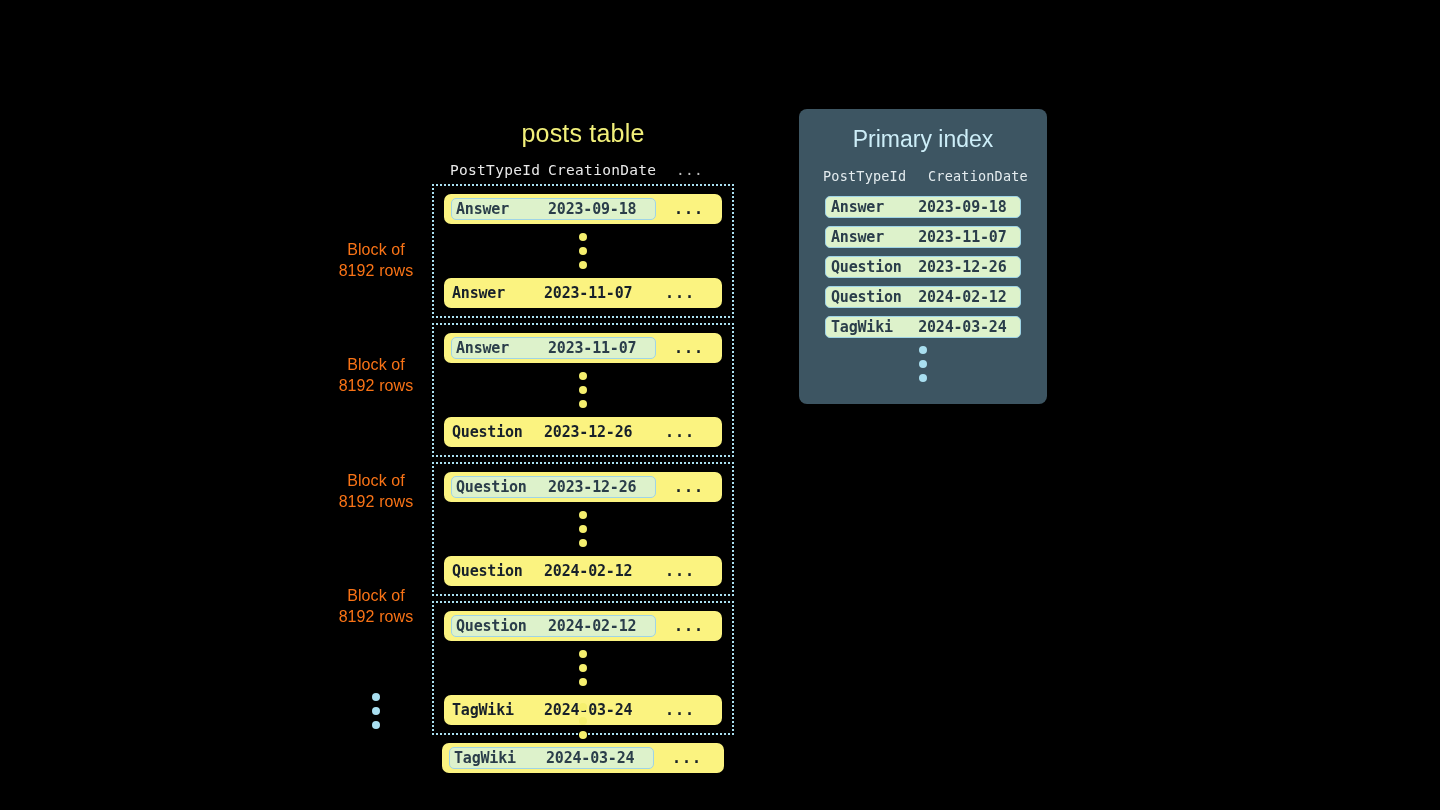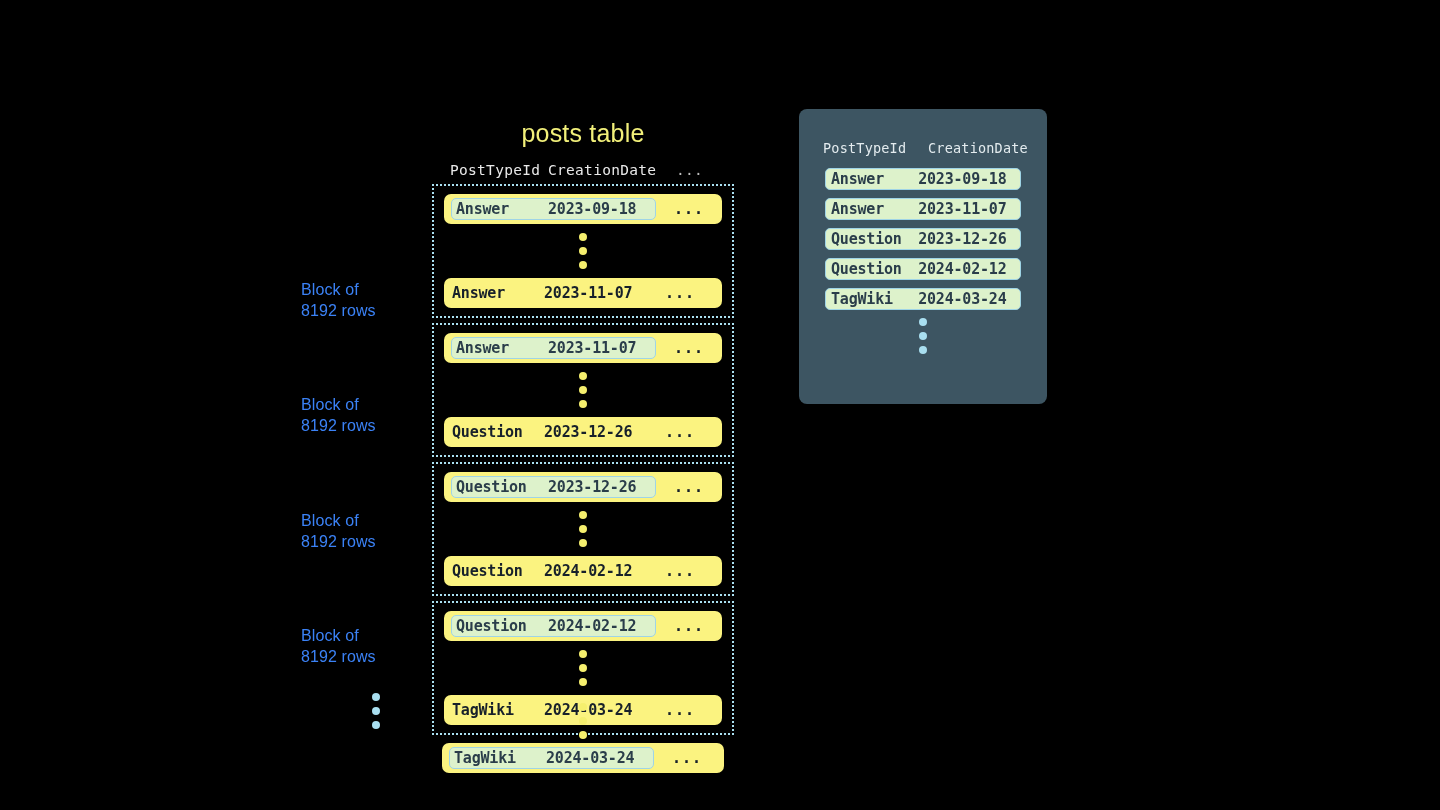--- a/index.html
+++ b/index.html
@@ -111,25 +111,25 @@
     height: 8px;
     border-radius: 50%;
     background: #f5ef6e;
   }
   .vdots.blue i { background: #a9dff0; }
 
   
   .block-label {
     position: absolute;
     width: 150px;
-    color: #3b82f6;
+    text-align: center;
+    color: #f97316;
     font-size: 16px;
     line-height: 21px;
     letter-spacing: 0.1px;
-    margin-top: 40px;
   }
 
   
   #left-continuation {
     position: absolute;
     left: 358px;
     top: 684px;
     width: 36px;
   }
   #bottom-continuation {
@@ -344,20 +344,21 @@
       <i></i>
       <i></i>
   </div>
   <div id="bottom-continuation" class="vdots">
     <i></i>
       <i></i>
       <i></i>
   </div>
 
   <div id="primary-index">
+    <div class="index-title">Primary index</div>
 
     <div class="index-col-header">
       <span class="ich-type">PostTypeId</span>
       <span>CreationDate</span>
     </div>
 
     <div class="index-rows">
       <div class="index-row">
         <span class="icell-type">Answer</span>
         <span class="icell-date">2023-09-18</span>

